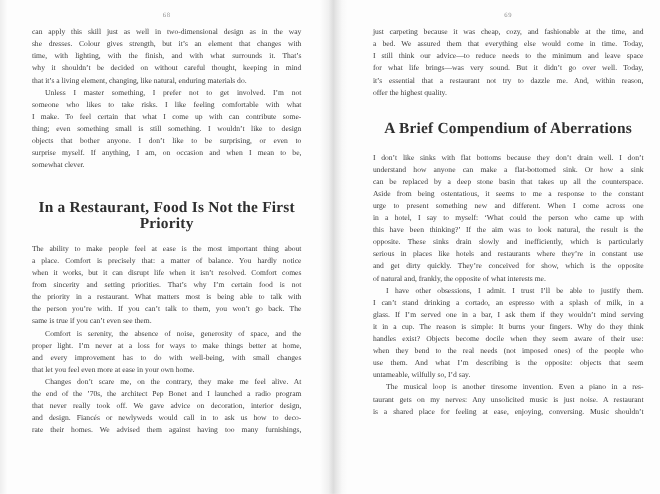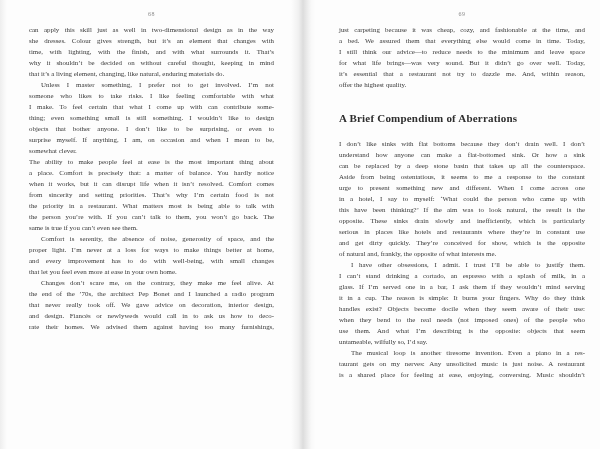--- a/index.html
+++ b/index.html
@@ -24,22 +24,22 @@
   .text-block { margin-top: 6px; }
 
   .line {
     font-size: 6.9px; line-height: 11px; color: var(--text, #383838);
     text-align: justify; text-align-last: justify;
   }
   .line.last { text-align-last: left; }
   .paragraph.indent .line:first-child { text-indent: 12px; }
 
   .section-heading {
-    font-size: 11px; line-height: 14px; font-weight: bold;
-    letter-spacing: 0.2px; color: var(--heading, #2e2e2e); 
+    font-size: 14px; line-height: 14px; font-weight: bold;
+    letter-spacing: 0.2px; color: var(--heading, #2e2e2e); text-align: center;
   }
   .page-left  .section-heading { margin-top: 27px; margin-bottom: 10px; }
   .page-right .section-heading { margin-top: 21px; margin-bottom: 13px; }
 
   .gutter-shadow {
     position: absolute; left: 291px; top: 0; width: 25px; height: 449px;
     pointer-events: none;
     background: linear-gradient(to right,
       rgba(0,0,0,0) 0%, rgba(0,0,0,0.05) 30%, rgba(0,0,0,0.13) 48%,
       rgba(0,0,0,0.08) 62%, rgba(0,0,0,0.02) 80%, rgba(0,0,0,0) 100%);
@@ -66,20 +66,21 @@
         </div>
         <div class="paragraph indent">
           <div class="line">Unless I master something, I prefer not to get involved. I’m not</div>
           <div class="line">someone who likes to take risks. I like feeling comfortable with what</div>
           <div class="line">I make. To feel certain that what I come up with can contribute some-</div>
           <div class="line">thing; even something small is still something. I wouldn’t like to design</div>
           <div class="line">objects that bother anyone. I don’t like to be surprising, or even to</div>
           <div class="line">surprise myself. If anything, I am, on occasion and when I mean to be,</div>
           <div class="line last">somewhat clever.</div>
         </div>
+        <div class="section-heading">In a Restaurant, Food Is Not the First Priority</div>
         <div class="paragraph">
           <div class="line">The ability to make people feel at ease is the most important thing about</div>
           <div class="line">a place. Comfort is precisely that: a matter of balance. You hardly notice</div>
           <div class="line">when it works, but it can disrupt life when it isn’t resolved. Comfort comes</div>
           <div class="line">from sincerity and setting priorities. That’s why I’m certain food is not</div>
           <div class="line">the priority in a restaurant. What matters most is being able to talk with</div>
           <div class="line">the person you’re with. If you can’t talk to them, you won’t go back. The</div>
           <div class="line last">same is true if you can’t even see them.</div>
         </div>
         <div class="paragraph indent">

